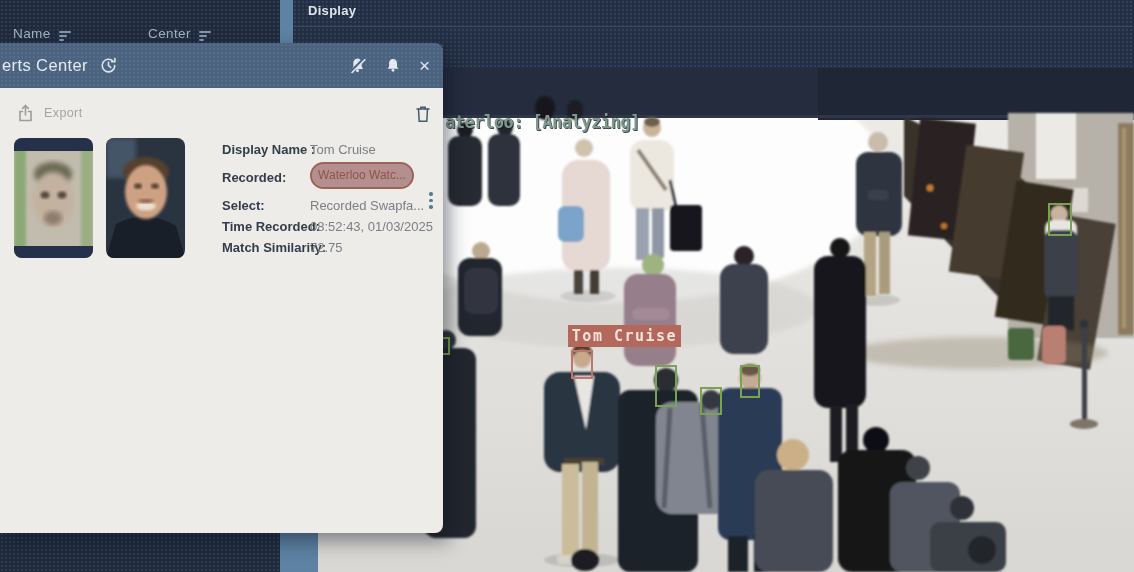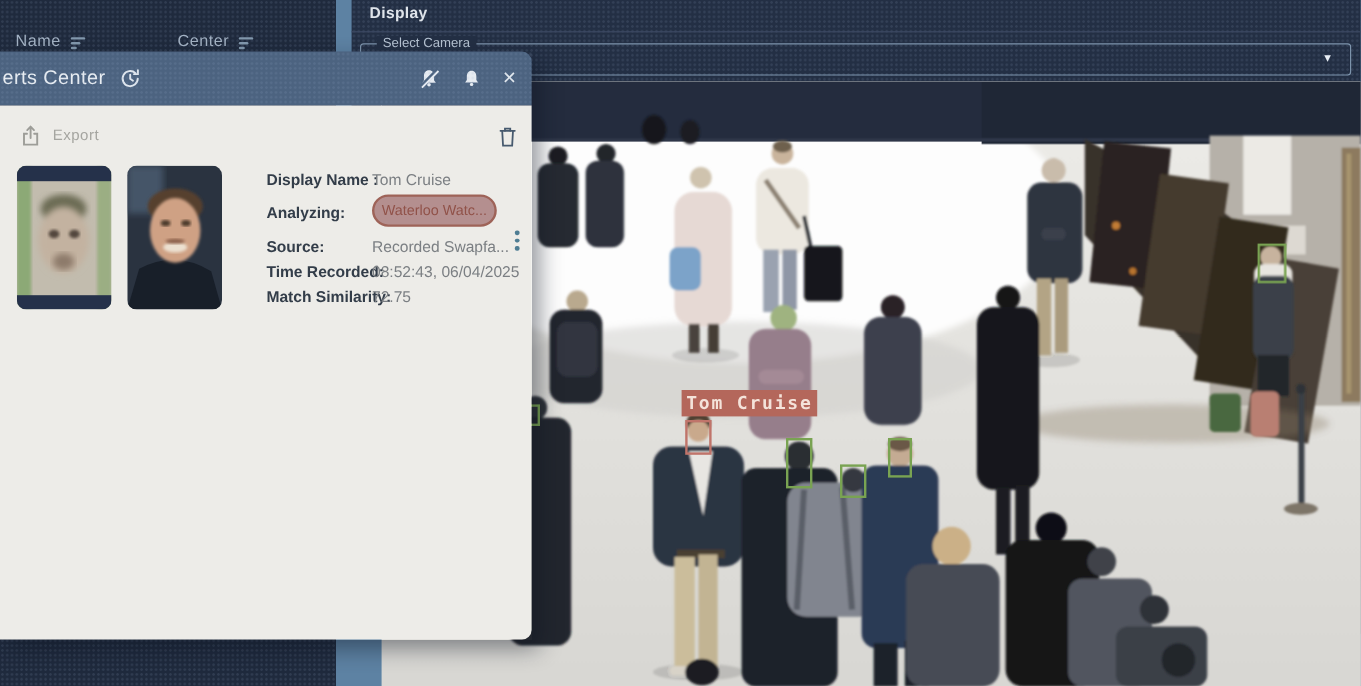--- a/index.html
+++ b/index.html
@@ -112,24 +112,20 @@
           <i></i>
           <i></i>
         </span>
     </div>
   </div>
 
   <div class="display-panel dots">
     <div class="display-title">Display</div>
     <div class="display-divider"></div>
 
-    <div class="camera-select">
-      <span class="select-label">Select Camera</span>
-      <span class="caret">▾</span>
-    </div>
 
     <div class="video">
       <svg class="scene" width="816" height="504" viewBox="0 0 816 504">
         <defs>
           <linearGradient id="floorG" x1="0" y1="0" x2="0" y2="1">
             <stop offset="0" stop-color="#ecebe7"></stop>
               <stop offset="1" stop-color="#d8d7d3"></stop>
           </linearGradient>
           <filter id="soft">
               <feGaussianBlur stdDeviation="1.1"></feGaussianBlur>
@@ -265,20 +261,21 @@
           <rect x="690" y="260" width="26" height="32" rx="4" fill="#49683f"></rect>
           <rect x="724" y="258" width="24" height="38" rx="5" fill="#b97f72"></rect>
           <rect x="764" y="256" width="5" height="98" fill="#3a3f46"></rect>
           <circle cx="766" cy="256" r="4" fill="#2e3338"></circle>
           <ellipse cx="766" cy="356" rx="14" ry="5" fill="#7d7468"></ellipse>
 
           <ellipse cx="267" cy="492" rx="14" ry="11" fill="#1d1f24"></ellipse>
         </g>
       </svg>
 
+      <div class="osd osd2" style="color: rgb(127, 154, 139);">aterloo: [Analyzing]</div>
 
       <div class="match-banner" style="background: rgb(180, 103, 91);">Tom Cruise</div>
       <div class="fbox salmon" style="left: 253px; top: 282px; width: 22px; height: 29px; border-color: rgb(192, 116, 106);"></div>
       <div class="fbox" style="left: 119px; top: 269px; width: 13px; height: 18px; border-color: rgb(121, 163, 82);"></div>
       <div class="fbox" style="left: 337px; top: 297px; width: 22px; height: 42px; border-color: rgb(121, 163, 82);"></div>
       <div class="fbox" style="left: 382px; top: 319px; width: 22px; height: 28px; border-color: rgb(121, 163, 82);"></div>
       <div class="fbox" style="left: 422px; top: 297px; width: 20px; height: 33px; border-color: rgb(121, 163, 82);"></div>
       <div class="fbox" style="left: 730px; top: 135px; width: 24px; height: 33px; border-color: rgb(121, 163, 82);"></div>
     </div>
   </div>
@@ -361,30 +358,30 @@
           <ellipse cx="40" cy="68" rx="10" ry="4.5" fill="#ece0d0" filter="url(#b1)"></ellipse>
           <ellipse cx="40" cy="63" rx="8" ry="2" fill="#8a5f49" filter="url(#b1)"></ellipse>
         </svg>
       </div>
 
       <div class="field-row row1">
         <span class="flabel">Display Name :</span>
         <span class="fvalue">Tom Cruise</span>
       </div>
       <div class="field-row row2">
-        <span class="flabel">Analyzing:</span>
+        <span class="flabel">Recorded:</span>
         <span class="watch-pill" style="background: rgb(178, 139, 139); border-color: rgb(154, 92, 81); color: rgb(140, 74, 65);">Waterloo Watc...</span>
       </div>
       <div class="field-row row3">
-        <span class="flabel">Source:</span>
+        <span class="flabel">Select:</span>
         <span class="fvalue">Recorded Swapfa...</span>
       </div>
       <div class="field-row row4">
         <span class="flabel">Time Recorded:</span>
-        <span class="fvalue">08:52:43, 06/04/2025</span>
+        <span class="fvalue">08:52:43, 01/03/2025</span>
       </div>
       <div class="field-row row5">
         <span class="flabel">Match Similarity:</span>
         <span class="fvalue">72.75</span>
       </div>
 
       <div class="kebab">
           <i></i>
           <i></i>
           <i></i>

